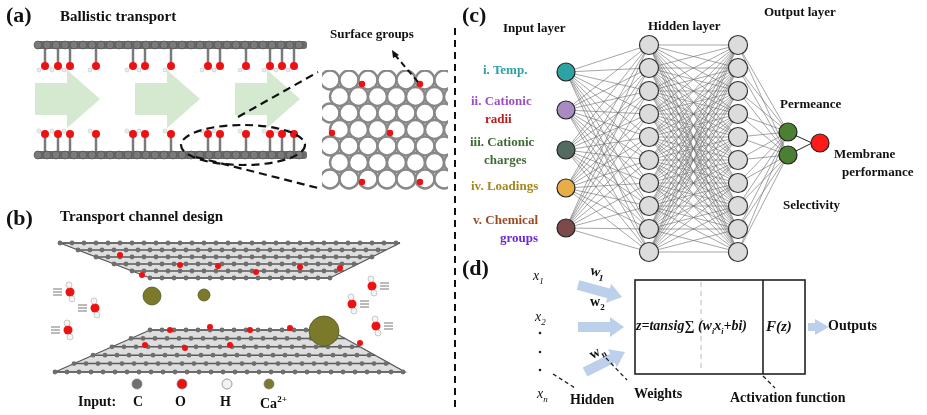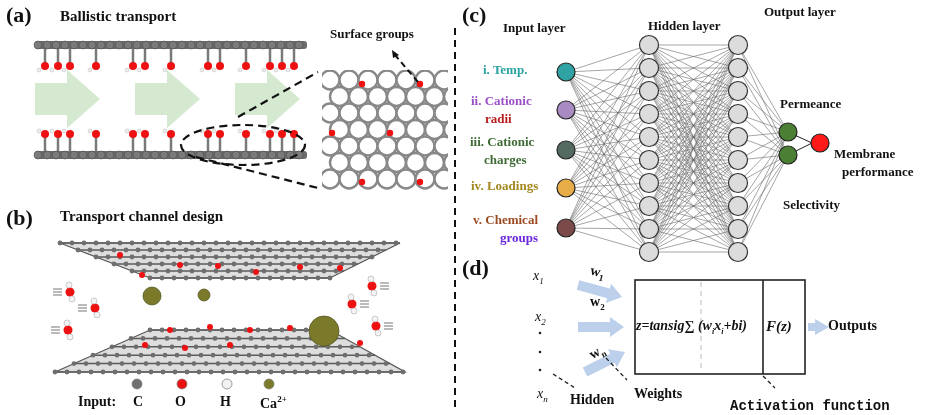--- a/index.html
+++ b/index.html
@@ -872,13 +872,13 @@
 
 <div class="abs" style="left:590px;top:264px;font-size:14px;font-weight:bold;transform:rotate(14deg);"><span>w</span><sub style="font-size:9px;">1</sub></div>
 <div class="abs" style="left:590px;top:294px;font-size:14px;font-weight:bold;text-align:right;"><span>w</span><sub style="font-size:9px;">2</sub></div>
 <div class="abs" style="left:590px;top:344px;font-size:14px;font-weight:bold;transform:rotate(-28deg);"><span>w</span><sub style="font-size:9px;">n</sub></div>
 
 <div class="abs ital" style="left:636px;top:318px;font-size:14px;font-weight:bold;white-space:nowrap;"><span>z=tansig</span><span style="font-style:normal;">∑</span> <span>(w</span><sub style="font-size:8px;">i</sub><span>x</span><sub style="font-size:8px;">i</sub><span>+bi)</span></div>
 <div class="abs ital" style="left:766px;top:318px;font-size:15px;font-weight:bold;">F(z)</div>
 <div class="abs lbl-lg" style="left:828px;top:318px;">Outputs</div>
 <div class="abs lbl-lg" style="left:570px;top:392px;">Hidden</div>
 <div class="abs lbl-lg" style="left:634px;top:386px;">Weights</div>
-<div class="abs lbl-lg" style="left:730px;top:398px;font-family:Liberation Mono, monospace;">Activation function</div>
+<div class="abs lbl-lg" style="left:730px;top:390px;">Activation function</div>
 
 </body></html>

